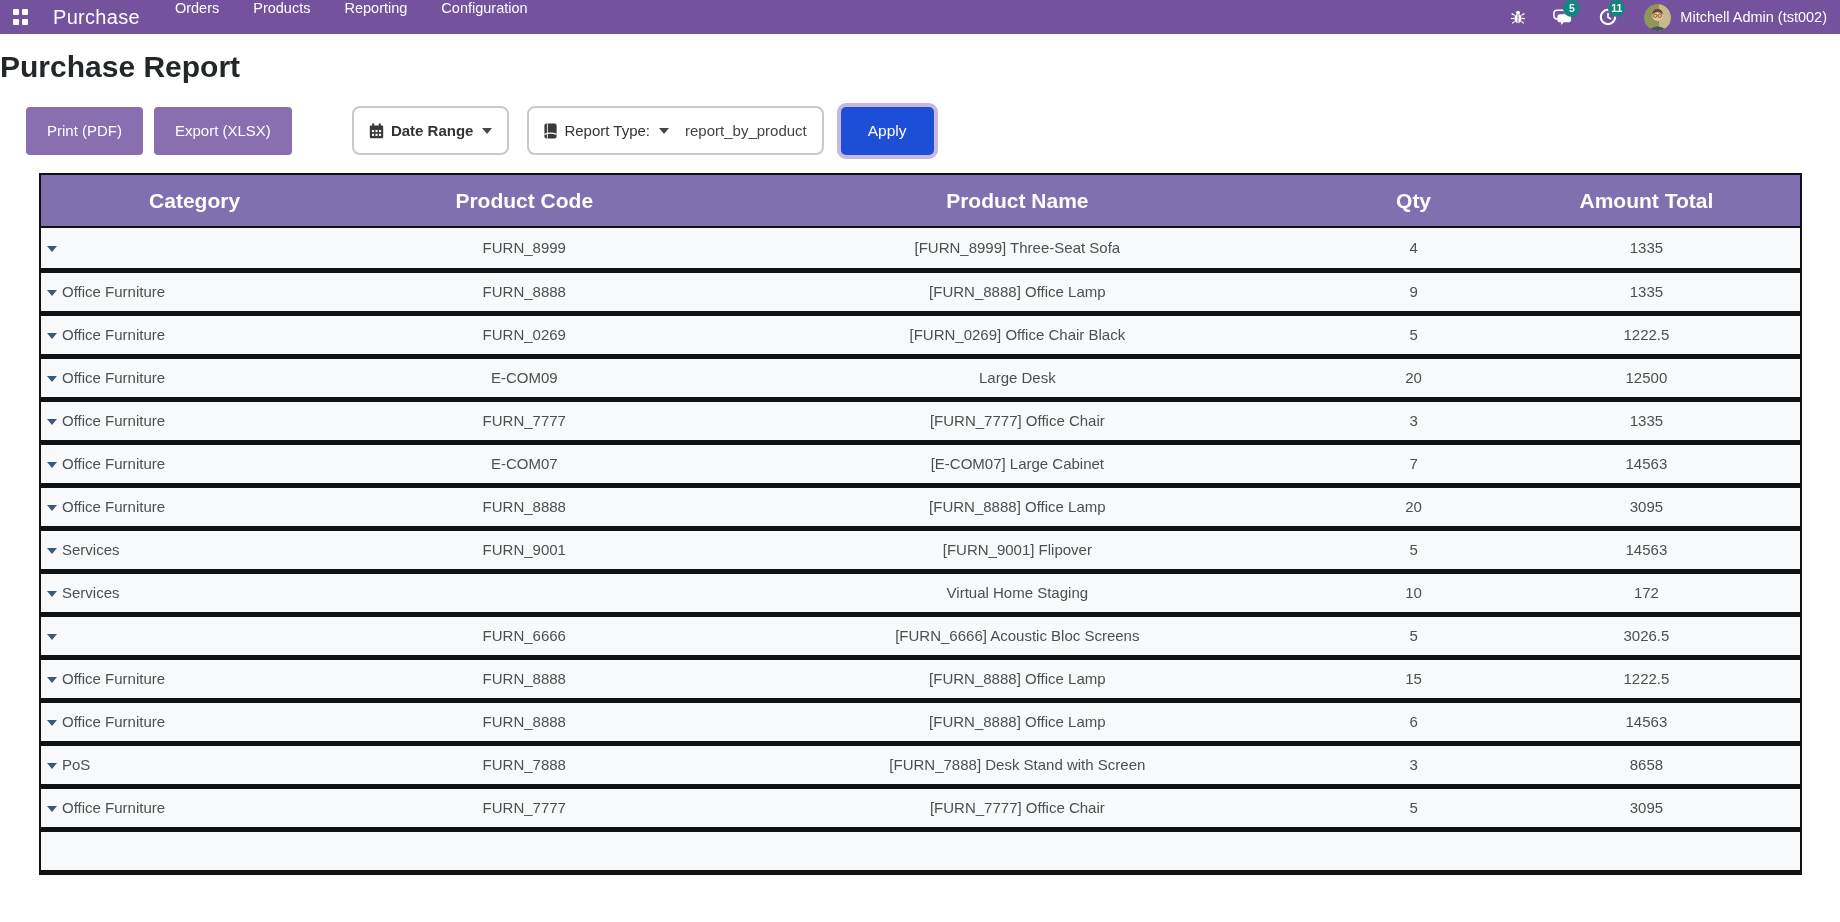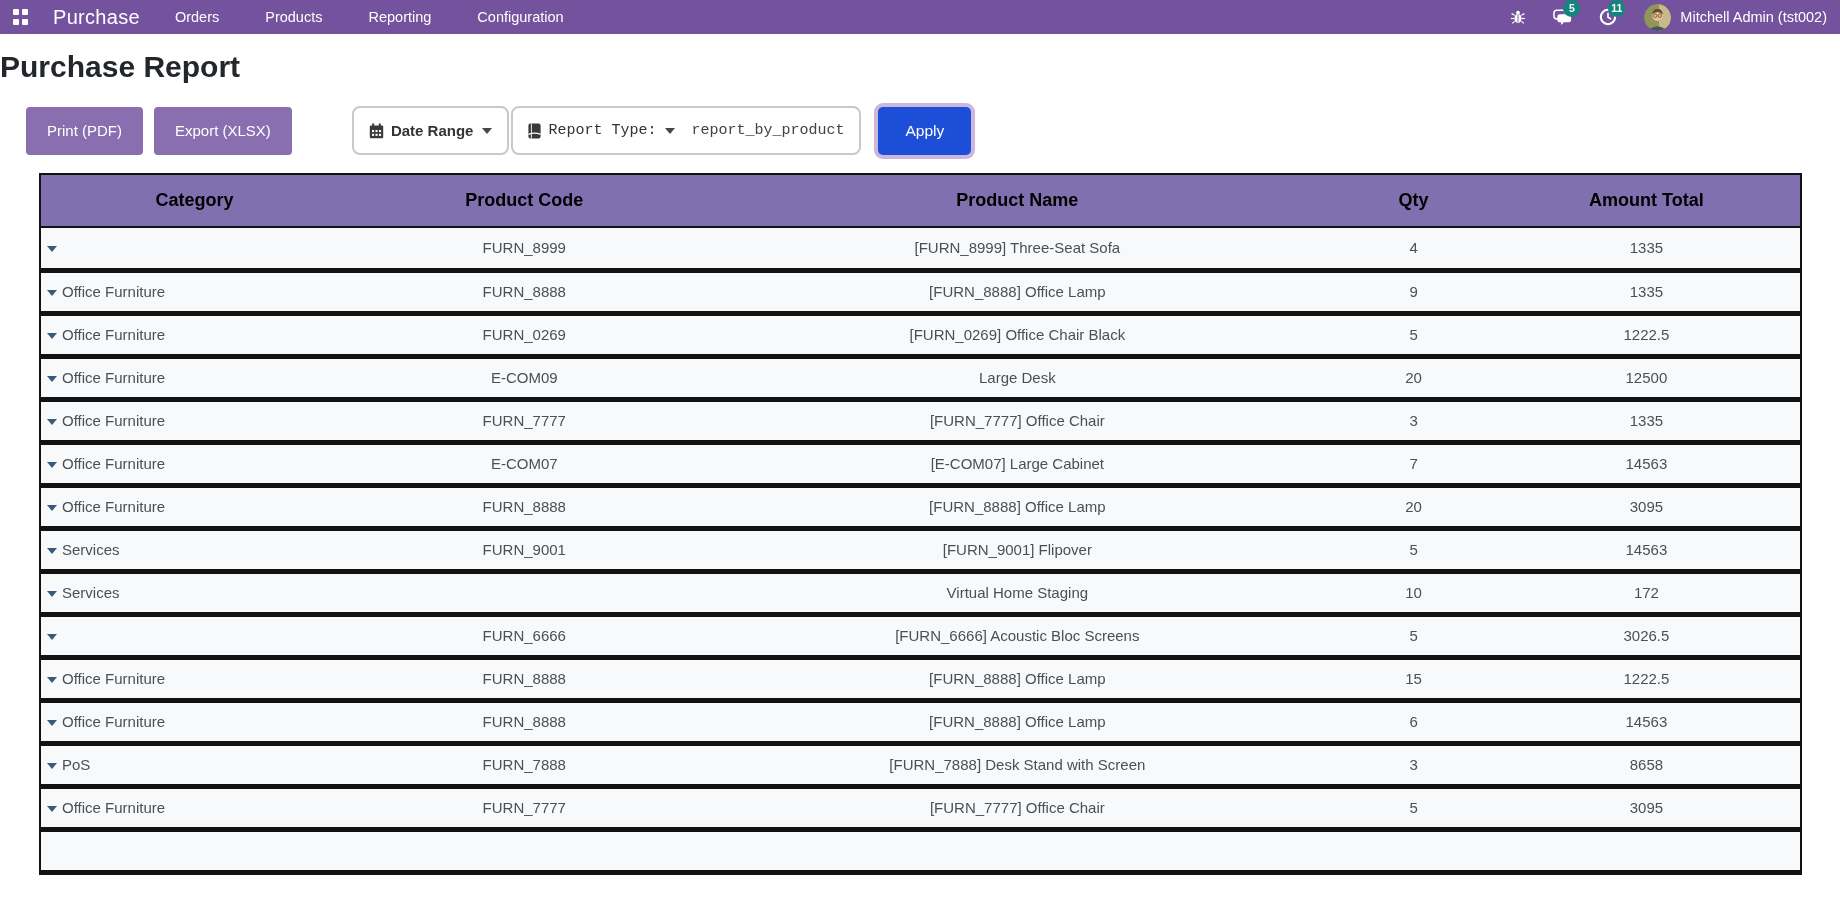--- a/index.html
+++ b/index.html
@@ -10,21 +10,21 @@
   }
   html,body { width:1840px; height:922px; overflow:hidden; background:#fff;
     font-family:"Liberation Sans", sans-serif; }
 
   
   .navbar { height:34px; background:var(--c-navbar); display:flex; align-items:center;
     padding:0 13px; color:#fff; }
   .apps-btn { width:16px; height:16px; cursor:pointer; display:flex; flex-wrap:wrap; gap:3px; }
   .apps-btn i { width:6px; height:6px; background:#fff; border-radius:1px; display:block; }
   .brand { font-size:20px; margin-left:24px; font-weight:400; letter-spacing:.3px; cursor:pointer; }
-  .nav-menu { display:flex; align-items:center; margin-left:18px; height:100%;gap:12px; }
+  .nav-menu { display:flex; align-items:flex-start; margin-left:18px; height:100%; }
   .nav-item { padding:0 17px; font-size:14.5px; cursor:pointer; }
   .nav-right { margin-left:auto; display:flex; align-items:center; }
   .icon-btn { position:relative; margin-left:25px; width:20px; height:20px;
     display:flex; align-items:center; justify-content:center; cursor:pointer; }
   .badge { position:absolute; top:-7px; left:10px; background:var(--c-badge); color:#fff;
     font-size:10.5px; line-height:17px; min-width:17px; height:17px; border-radius:9px;
     text-align:center; padding:0 3px; font-weight:700; }
   .avatar { width:27px; height:27px; border-radius:50%; overflow:hidden; margin-left:26px;
     cursor:pointer; flex:0 0 auto; }
   .user-name { font-size:14.5px; margin-left:9px; cursor:pointer; white-space:nowrap; }
@@ -33,33 +33,33 @@
   .page-title { text-align:left; font-size:30px; font-weight:700; color:#23272B; margin-top:16px; }
 
   
   .toolbar { display:flex; align-items:center; margin-top:22px; padding-left:26px; }
   .btn { height:48px; border:none; border-radius:4px; background:var(--c-button); color:#fff;
     font-size:15px; padding:0 21px; font-family:inherit; cursor:pointer; }
   .btn-export { margin-left:11px; }
   .select-box { height:49px; background:#fff; border:2px solid #C9C9C9; border-radius:8px;
     display:flex; align-items:center; padding:0 15px; font-size:15px; color:#333; cursor:pointer; }
   .box-date { margin-left:60px;font-weight:bold; }
-  .box-report { margin-left:2px;font-family:Liberation Mono, monospace; }
+  .box-report { margin-left:18px; }
   .select-box svg { margin-right:7px; flex:0 0 auto; }
   .caret { width:0; height:0; border-left:5px solid transparent; border-right:5px solid transparent;
     border-top:6px solid #474747; margin-left:9px; }
   .rt-value { margin-left:16px; color:#444; }
   .btn-apply { margin-left:17px; height:48px; background:#1d4ed8; border:none; border-radius:5px;
     box-shadow:0 0 0 4px var(--c-apply-ring); color:#fff; font-size:15.5px; padding:0 27px;
     font-family:inherit; cursor:pointer; }
 
   
   .report-table { width:1763px; margin:18px 0 0 39px; border-collapse:collapse;
     table-layout:fixed; border:2px solid var(--c-row-border); }
-  .report-table th { background:var(--c-table-header); color:#000000; font-size:18px; font-weight:700;
+  .report-table th { background:var(--c-table-header); color:#ffffff; font-size:21px; font-weight:700;
     height:53px; border-bottom:2px solid var(--c-row-border); }
   .report-table td { background:var(--c-row-bg); height:43px; font-size:15px;
     color:var(--c-cell-text); text-align:center; border-bottom:5px solid var(--c-row-border);
     overflow:hidden; white-space:nowrap; }
   .report-table td.cat { text-align:left; padding-left:6px; }
   .row-caret { display:inline-block; width:0; height:0; border-left:5px solid transparent;
     border-right:5px solid transparent; border-top:6px solid var(--c-caret);
     margin-right:5px; vertical-align:middle; cursor:pointer; }
   col.c-cat    { width:17.5%; }
   col.c-code   { width:20%;   }

